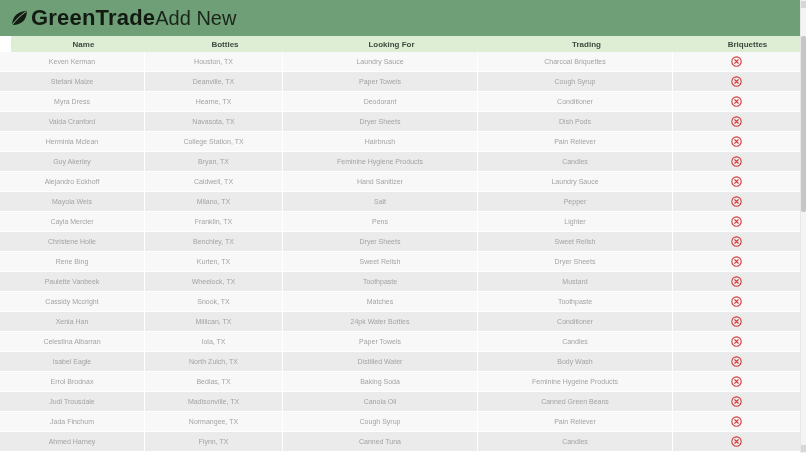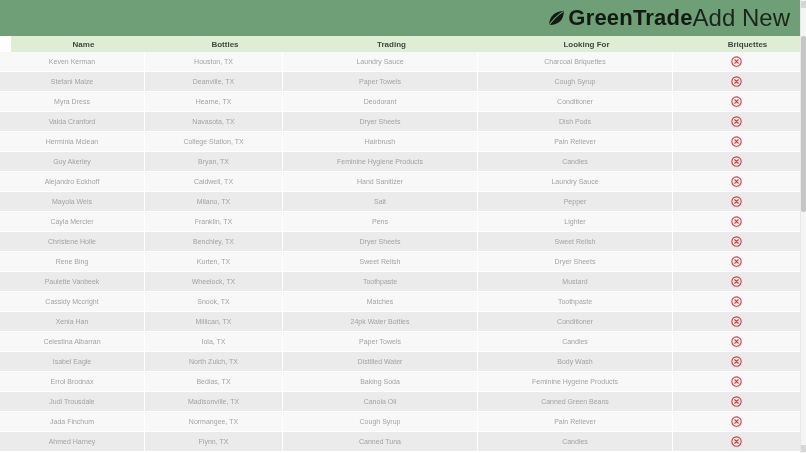--- a/index.html
+++ b/index.html
@@ -7,30 +7,30 @@
     width:806px; height:453px; overflow:hidden; position:relative;
     background:#ffffff;
     font-family:"Liberation Sans", sans-serif;
   }
   .app { position:absolute; inset:0; }
 
   
   .topbar {
     position:absolute; top:0; left:0; width:806px; height:36px;
     background:var(--c-header-green,#6e9f77);
-    display:flex; align-items:center; justify-content:flex-end;
+    display:flex; align-items:center; justify-content:flex-start;
     box-sizing:border-box; padding:0 16px 0 8px;
   }
   .logo { display:flex; align-items:center; gap:1px; }
   .logo-text {
     font-size:22px; font-weight:bold; color:#121a12; letter-spacing:0.2px;
   }
   .add-new {
     background:none; border:none; padding:0; cursor:pointer;
-    font-family:inherit; font-size:24px; font-weight:400; color:#1b261b;
+    font-family:inherit; font-size:20px; font-weight:400; color:#1b261b;
   }
 
   
   .thead {
     position:absolute; top:36px; left:11px; width:800px; height:16px;
     background:var(--c-subheader-green,#deeed5);
     display:grid; grid-template-columns:145px 138px 195px 195px 127px;
   }
   .th {
     display:flex; align-items:center; justify-content:center;
@@ -78,22 +78,22 @@
         <path d="M3.5 21 C8 14.5 13 9.5 20 4.8" stroke="#6e9f77" stroke-width="1.2" fill="none"></path>
       </svg>
       <span class="logo-text">GreenTrade</span>
     </div>
     <button class="add-new">Add New</button>
   </header>
 
   <div class="thead">
     <div class="th">Name</div>
     <div class="th">Bottles</div>
+    <div class="th">Looking For</div>
     <div class="th">Trading</div>
-    <div class="th">Looking For</div>
     <div class="th">Briquettes</div>
   </div>
 
   <div class="tbody">
       <div class="row">
         <div class="cell">Keven Kerman</div>
         <div class="cell">Houston, TX</div>
         <div class="cell">Laundry Sauce</div>
         <div class="cell">Charcoal Briquettes</div>
         <div class="cell completed">

